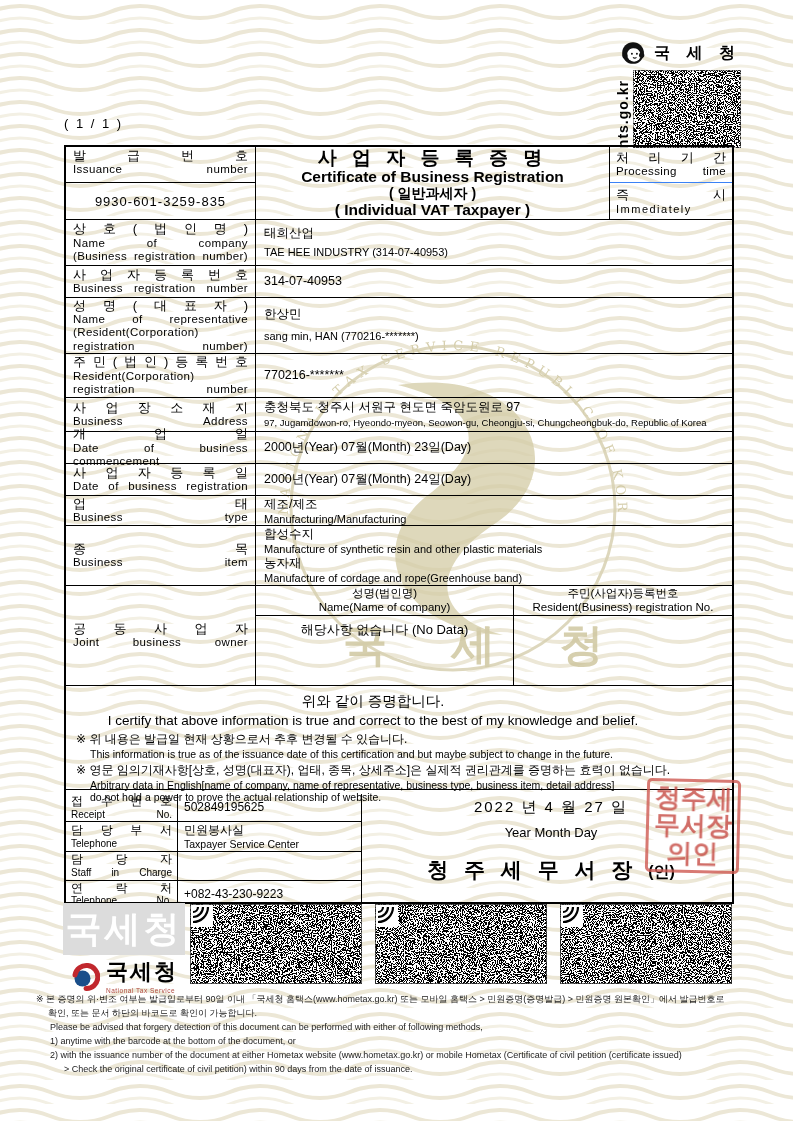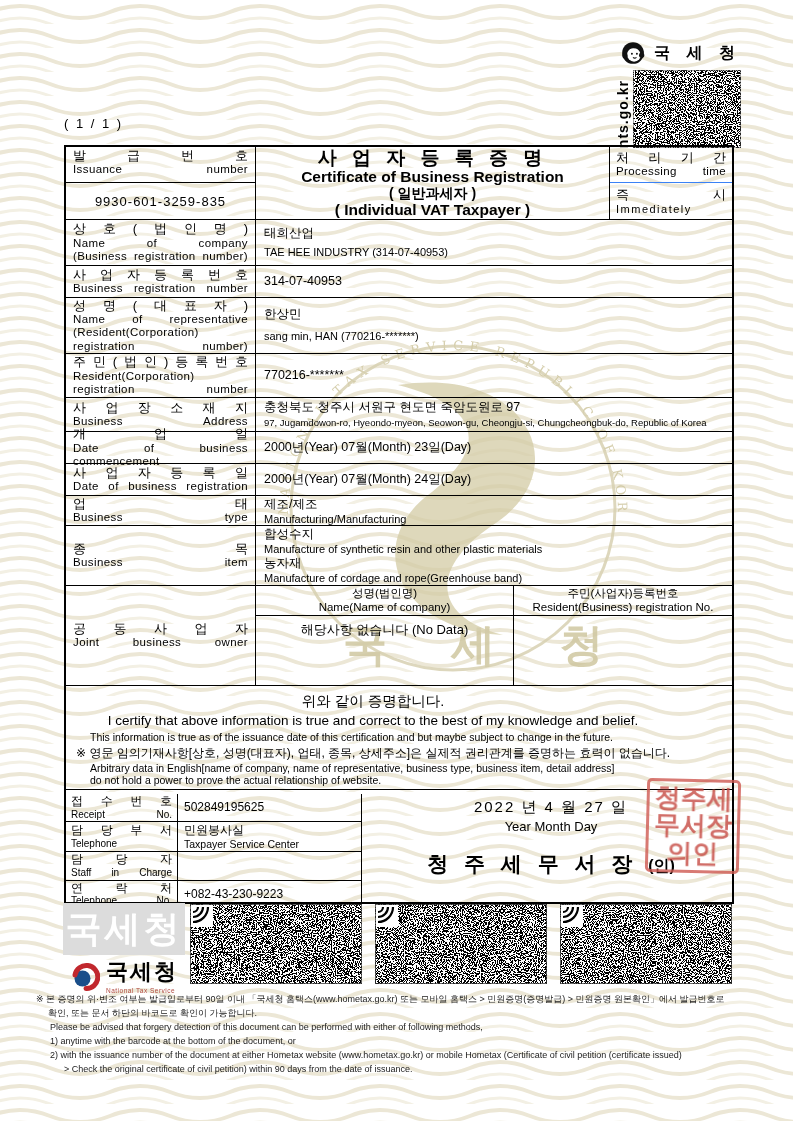--- a/index.html
+++ b/index.html
@@ -68,21 +68,21 @@
   .srow:first-child{border-top:none;}
   .slc{width:112px;min-width:112px;border-right:1px solid #000;box-sizing:border-box;display:flex;flex-direction:column;justify-content:center;padding:1px 5px;}
   .slko{font-size:12px;text-align:justify;text-align-last:justify;line-height:1.15;}
   .slen{font-size:10px;text-align:justify;text-align-last:justify;line-height:1.15;}
   .svc{flex:1;display:flex;flex-direction:column;justify-content:center;padding:1px 6px;}
   .svko{font-size:12px;line-height:1.2;}
   .sven{font-size:10.5px;line-height:1.2;}
 
   .signblock{position:absolute;left:310px;right:6px;top:8px;text-align:center;}
   .d-ko{font-size:15px;letter-spacing:2px;}
-  .d-en{font-size:13px;margin-top:2px;}
+  .d-en{font-size:13px;margin-top:8px;}
   .signer{margin-top:16px;font-weight:bold;font-size:21px;letter-spacing:5px;}
   .seal-ko{font-size:16px;letter-spacing:0;}
   .signer-en{position:relative;font-size:13px;margin-top:4px;}
   .seal-en{position:absolute;right:0;top:0;font-size:12px;}
 
   .stamp{position:absolute;left:646px;top:779px;width:94px;height:94px;border:3px solid #cf5a52;border-radius:5px;
          box-sizing:border-box;z-index:3;opacity:.8;transform:rotate(1.5deg);overflow:hidden;
          display:flex;align-items:center;justify-content:center;}
   .stamp-inner{font-family:"DejaVu Serif",serif;font-weight:bold;color:#c64a43;font-size:26px;line-height:1.05;
          width:84px;word-break:break-all;text-align:center;filter:blur(.4px);}
@@ -316,20 +316,21 @@
             <div class="jb1">해당사항 없습니다 (No Data)</div>
             <div class="jb2"></div>
           </div>
         </div>
       </div>
 
       <div class="trow" style="height:104px">
         <div class="certify">
           <div class="c-ko">위와 같이 증명합니다.</div>
           <div class="c-en">I certify that above information is true and correct to the best of my knowledge and belief.</div>
+          <div class="n-ko">※ 위 내용은 발급일 현재 상황으로서 추후 변경될 수 있습니다.</div>
           <div class="n-en">This information is true as of the issuance date of this certification and but maybe subject to change in the future.</div>
           <div class="n-ko">※ 영문 임의기재사항[상호, 성명(대표자), 업태, 종목, 상세주소]은 실제적 권리관계를 증명하는 효력이 없습니다.</div>
           <div class="n-en">Arbitrary data in English[name of company, name of representative, business type, business item, detail address]</div>
           <div class="n-en">do not hold a power to prove the actual relationship of website.</div>
         </div>
       </div>
 
       <div class="frow">
         <div class="subtable">
           <div class="srow">

